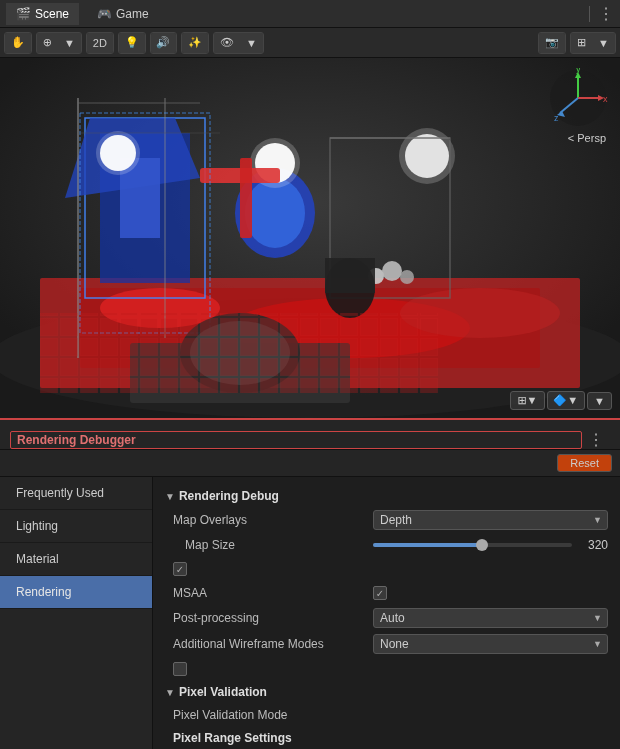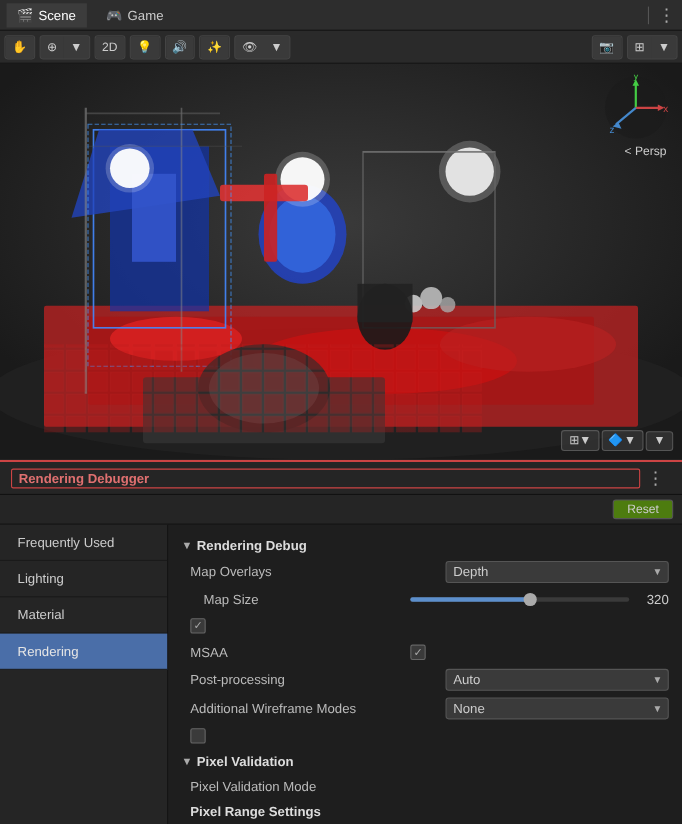--- a/index.html
+++ b/index.html
@@ -116,21 +116,21 @@
     }
 
     
     .debugger-panel {
       background: #1e1e1e;
       border-top: 2px solid #c44;
     }
 
     .debugger-header {
       display: flex;
-      align-items: center;
+      align-items: flex-end;
       background: #252525;
       height: 30px;
       padding: 0 10px;
       border-bottom: 1px solid #111;
     }
     .debugger-title {
       color: #e07070;
       font-size: 12px;
       font-weight: bold;
       flex: 1;
@@ -146,21 +146,21 @@
       padding: 0 6px;
     }
     .reset-bar {
       display: flex;
       justify-content: flex-end;
       padding: 4px 8px;
       background: #252525;
       border-bottom: 1px solid #111;
     }
     .reset-btn {
-      background: #4d7c0f;
+      background: #c2410c;
       border: 1px solid #555;
       border-radius: 3px;
       color: #ccc;
       font-size: 11px;
       padding: 2px 12px;
       cursor: pointer;
     }
 
     
     .main-content {
@@ -238,21 +238,20 @@
       font-size: 12px;
       padding: 2px 20px 2px 6px;
       width: 100%;
       appearance: none;
       cursor: pointer;
       position: relative;
     }
     .dropdown-wrapper {
       position: relative;
       width: 100%;
-      margin-left: 32px;
     }
     .dropdown-wrapper::after {
       content: '▼';
       position: absolute;
       right: 6px;
       top: 50%;
       transform: translateY(-50%);
       font-size: 9px;
       color: #aaa;
       pointer-events: none;

